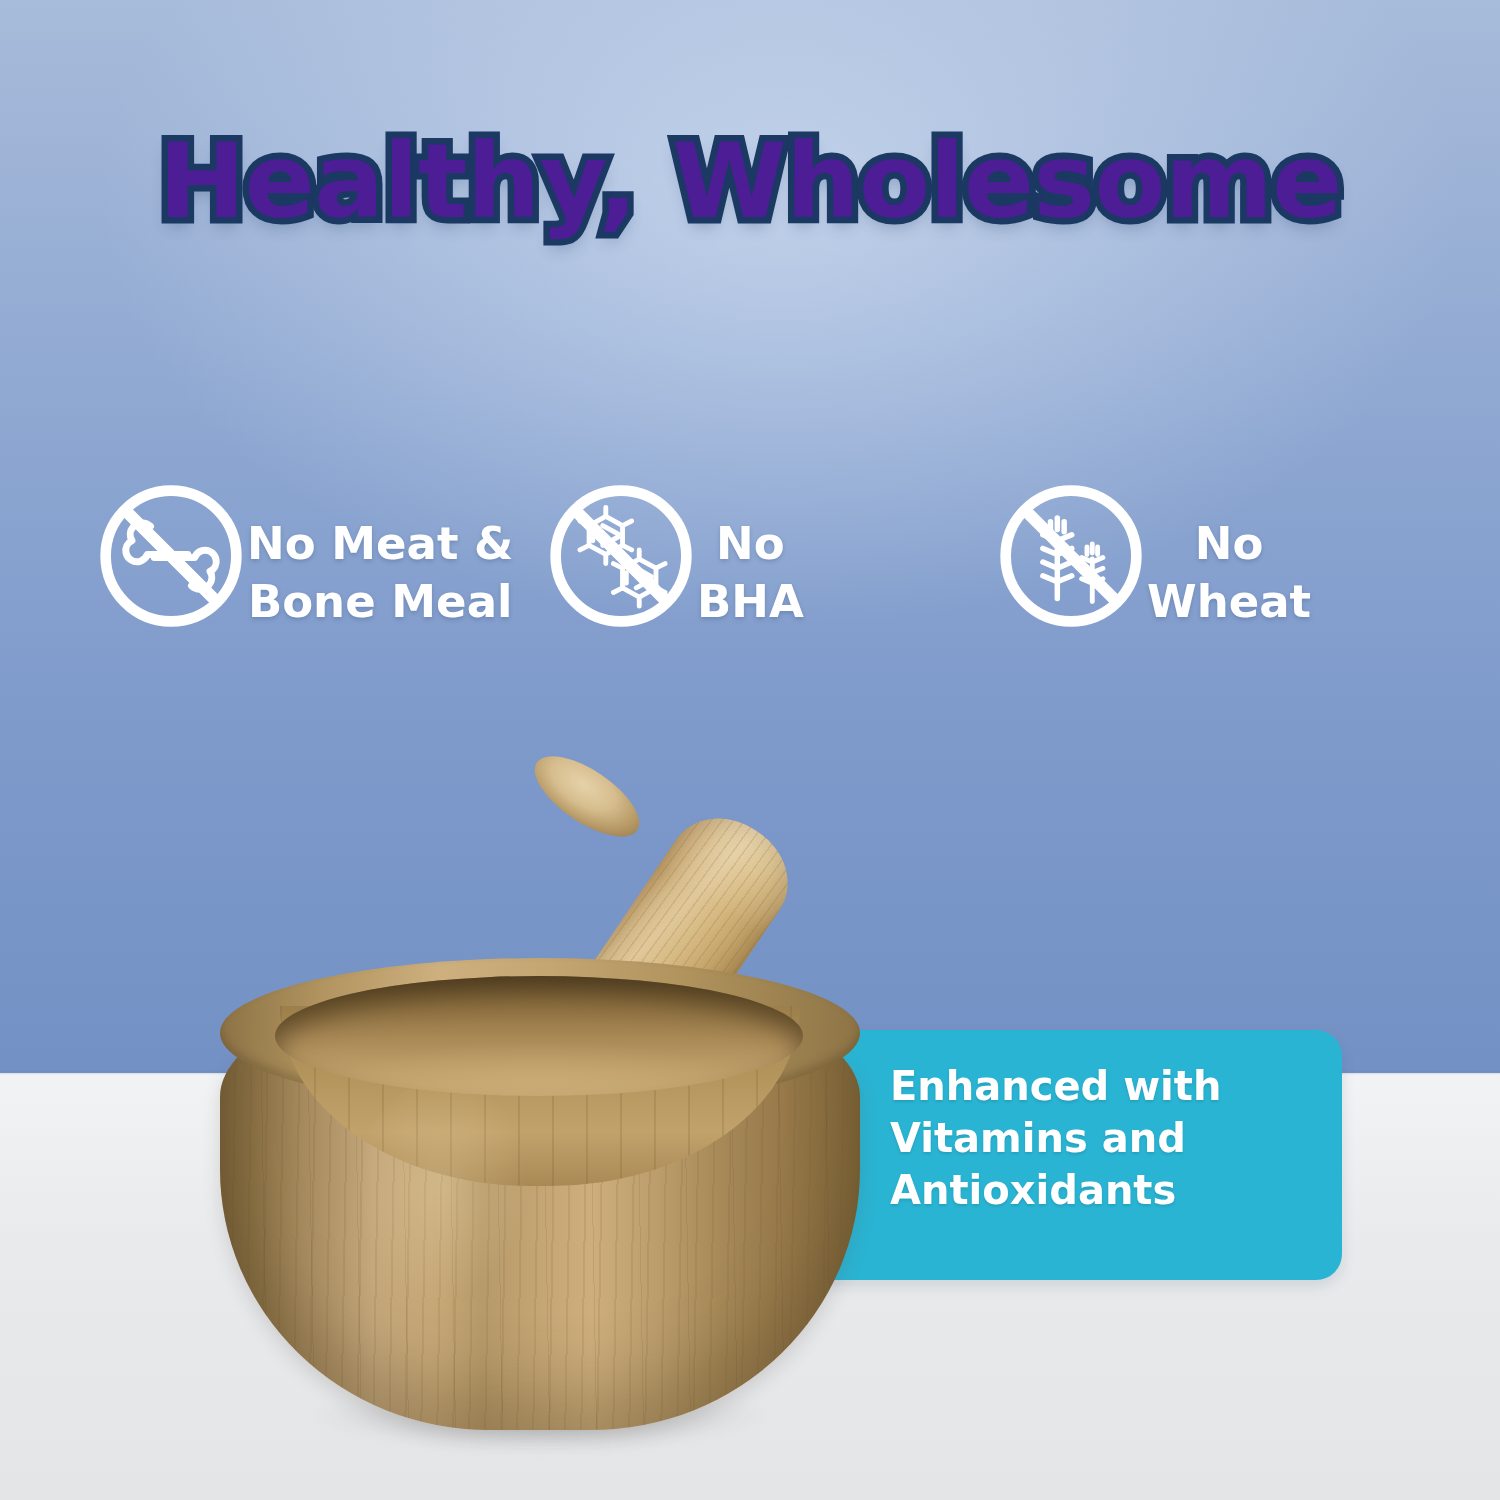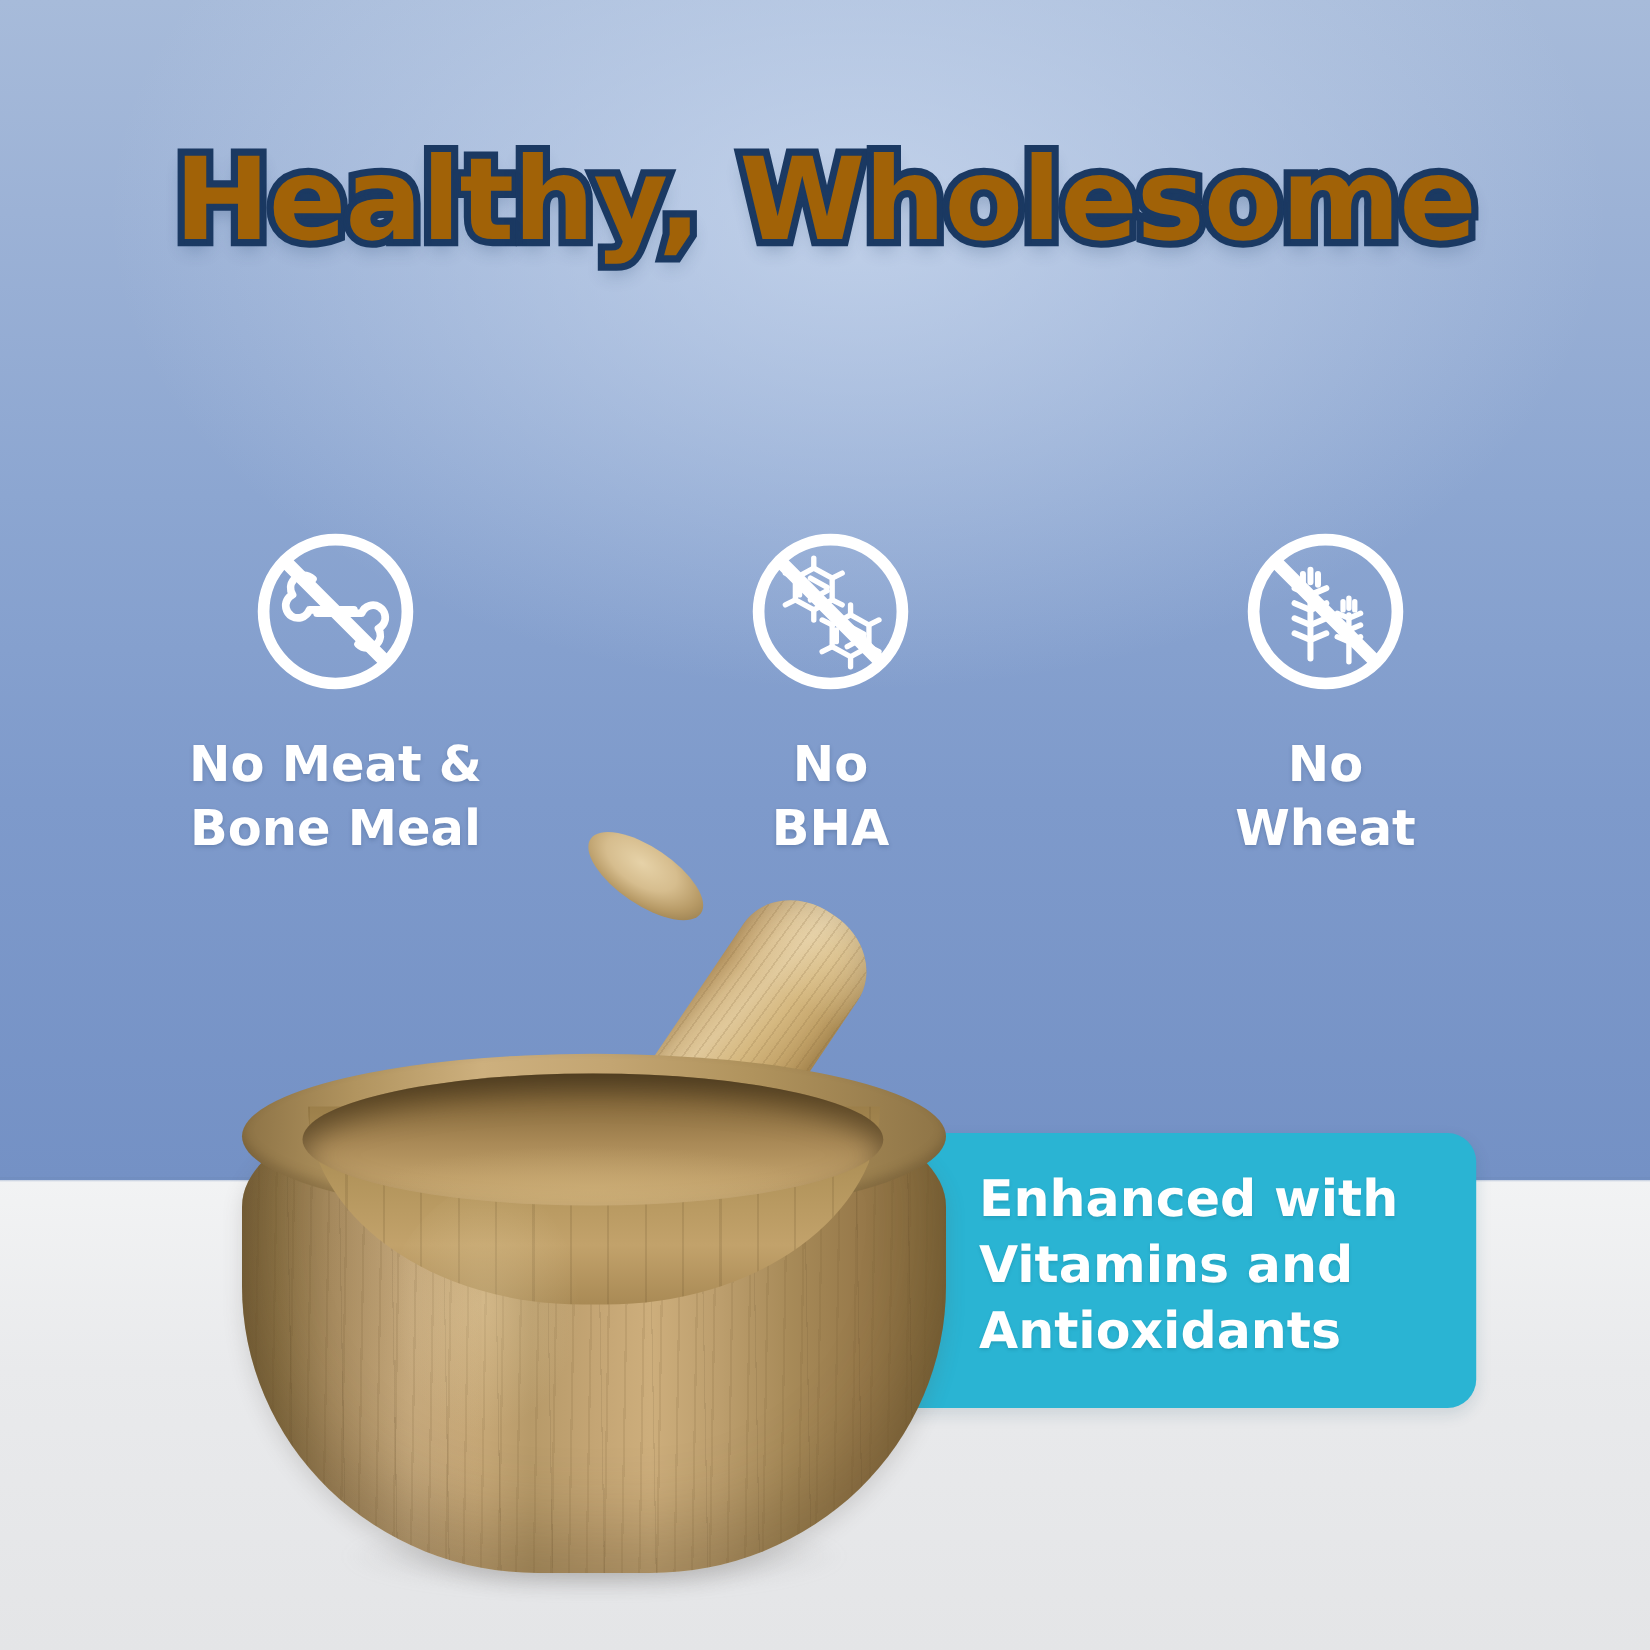--- a/index.html
+++ b/index.html
@@ -33,35 +33,35 @@
 
   
   .headline {
     position:absolute; left:0; top:120px; width:1500px;
     text-align:center;
     font-family:"DejaVu Sans", sans-serif;
     font-weight:bold;
     font-size:104px;
     line-height:1.18;
     letter-spacing:-1px;
-    color:#a16207;
+    color:#4c1d95;
     -webkit-text-stroke:13px #1c3a63;
     paint-order:stroke fill;
     text-shadow:
       0 5px 0 rgba(28,58,99,0.55),
       0 9px 16px rgba(28,58,99,0.30);
   }
   .headline .ln { display:block; }
 
   
   .features {
     position:absolute; left:95px; top:480px; width:1320px;
     display:flex; justify-content:space-between; align-items:flex-start;
   }
-  .feature { width:420px; display:flex; flex-direction:column; align-items:center; }
+  .feature { width:420px; display:flex; flex-direction:row; align-items:center; }
   .feature .badge {
     width:152px; height:152px;
     display:block;
   }
   .feature .flabel {
     margin-top:34px;
     text-align:center;
     font-family:"DejaVu Sans", sans-serif;
     font-weight:bold;
     font-size:45px;
@@ -76,21 +76,21 @@
     position:absolute; left:746px; top:1030px;
     width:596px; height:250px;
     background:#2ab4d3;
     border-radius:26px;
     box-shadow:0 6px 14px rgba(20,80,100,0.13);
   }
   .callout-text {
     position:absolute; left:890px; top:1060px; width:440px;
     font-family:"DejaVu Sans", sans-serif;
     font-weight:bold;
-    font-size:46px;
+    font-size:40px;
     line-height:1.30;
     color:#ffffff;
     white-space:pre-line;
     text-shadow:0 2px 3px rgba(15,90,110,0.22);
     z-index:6;
   }
 
   
   .mp { position:absolute; left:180px; top:770px; width:720px; height:700px; z-index:5; }
 

